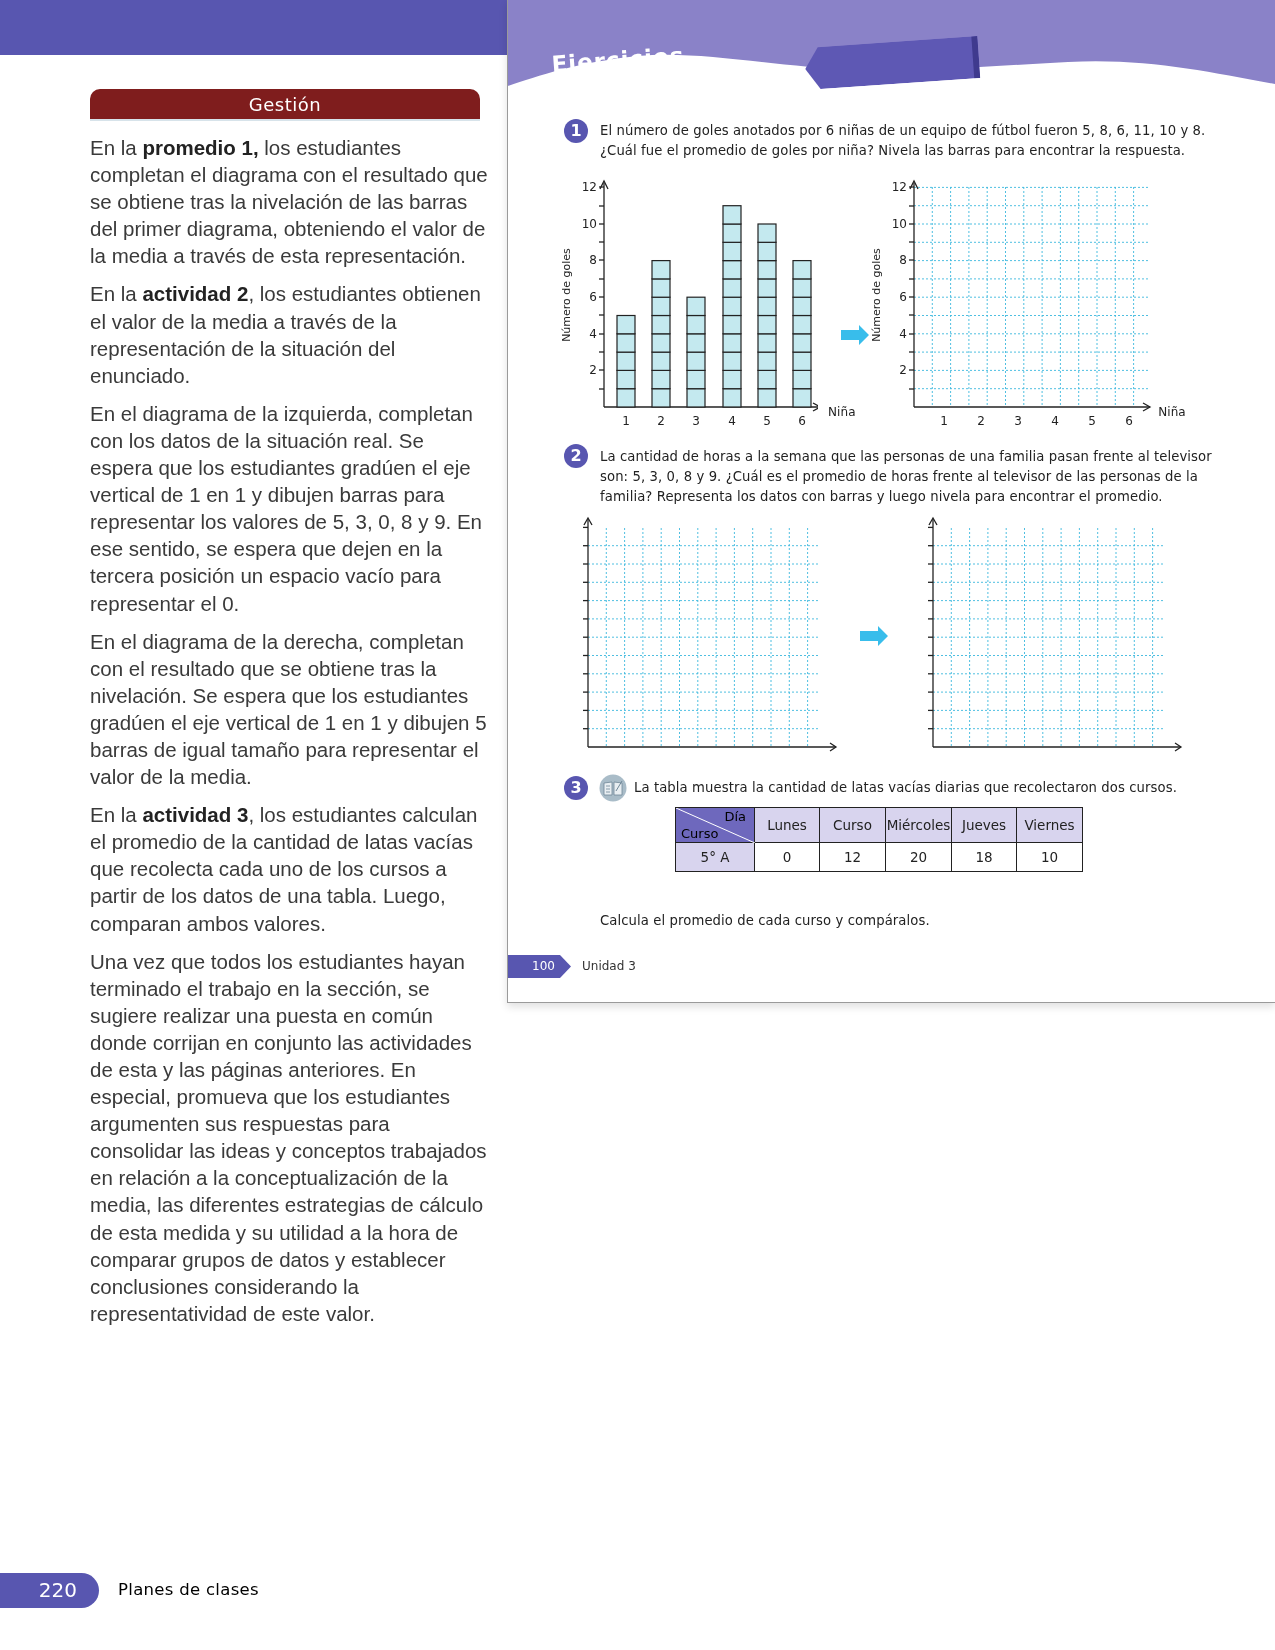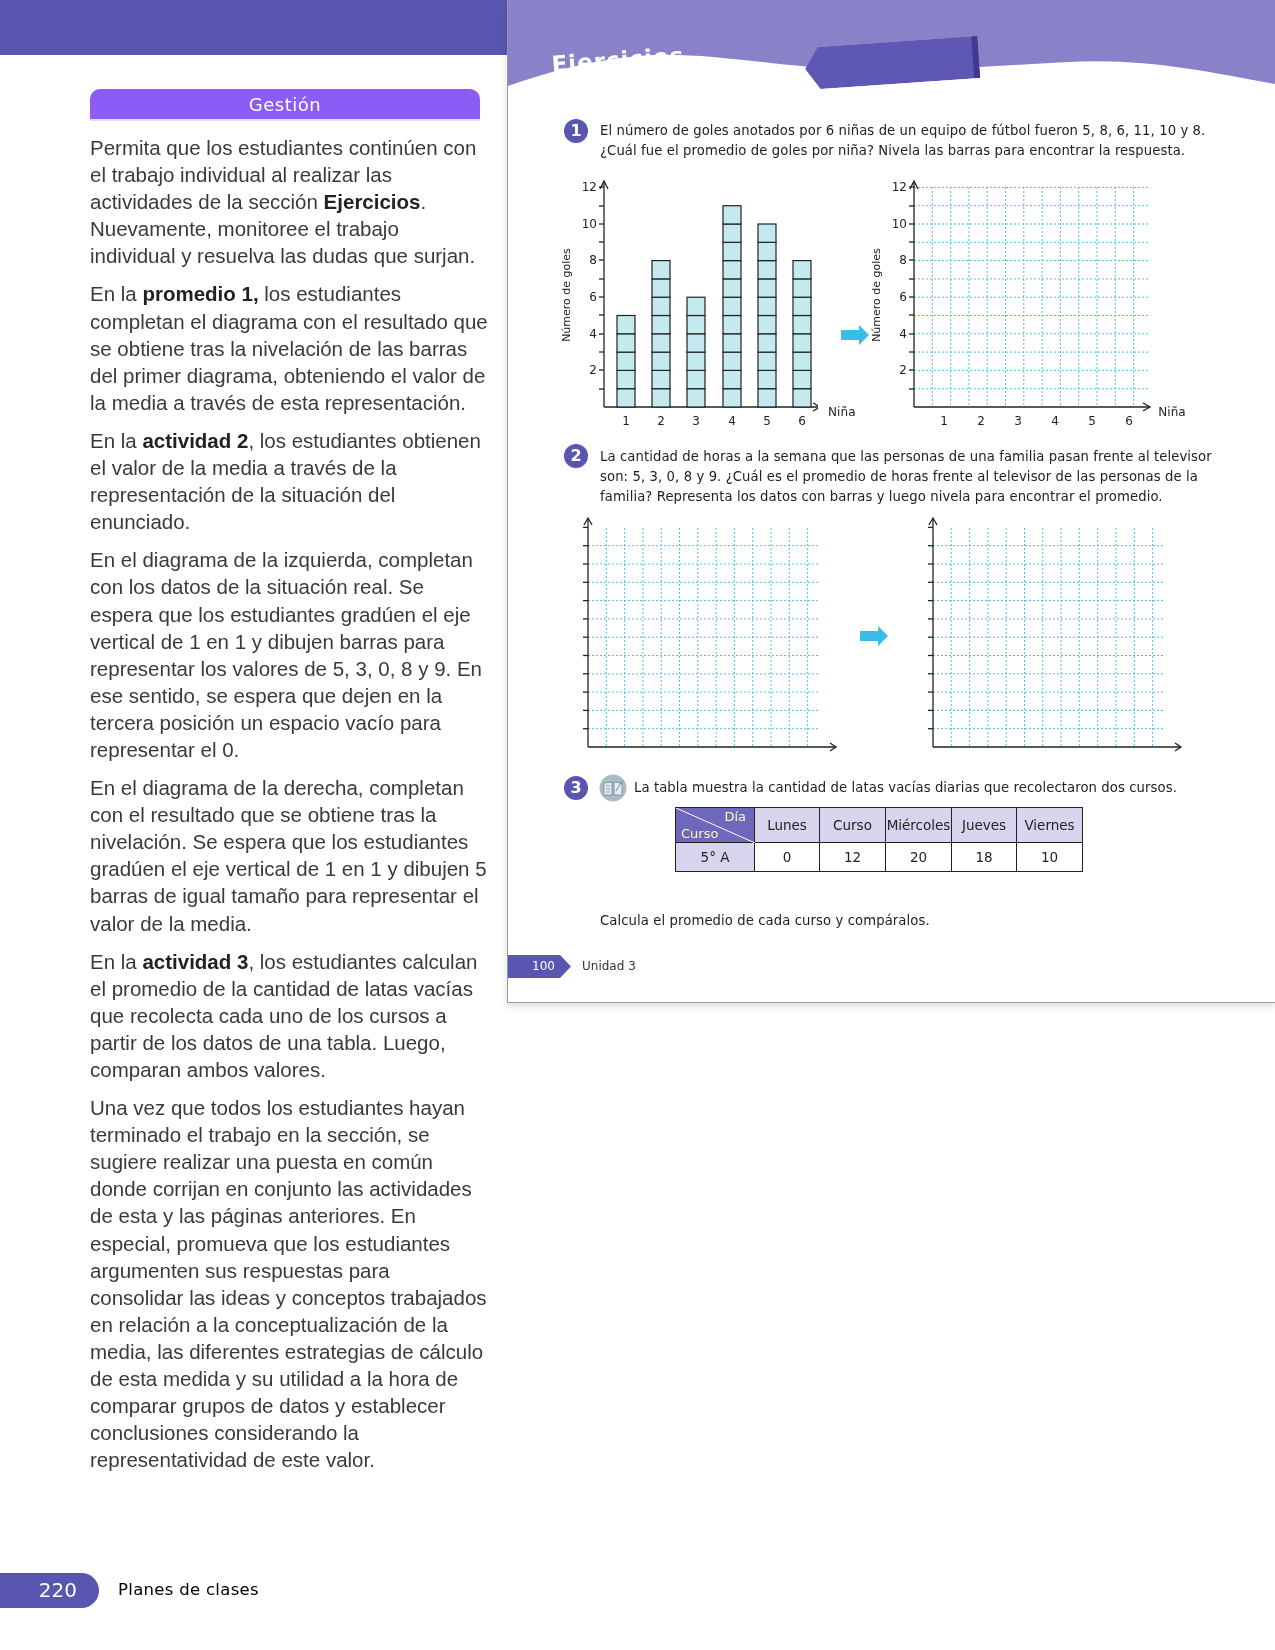--- a/index.html
+++ b/index.html
@@ -3,21 +3,21 @@
 <meta charset="utf-8">
 <style>
   * { box-sizing: border-box; margin: 0; padding: 0; }
   html, body { width: 1275px; height: 1650px; background: #ffffff; overflow: hidden; }
   body { position: relative; font-family: "DejaVu Sans", sans-serif; color: #333; }
 
   .top-band { position: absolute; left: 0; top: 0; width: 510px; height: 55px; background: #5856B0; }
 
   .gestion-header {
     position: absolute; left: 90px; top: 89px; width: 390px; height: 32px;
-    background: #8b5cf6; border-radius: 10px 10px 0 0; border-bottom: 2px solid #d7e3ea;
+    background: #7f1d1d; border-radius: 10px 10px 0 0; border-bottom: 2px solid #d7e3ea;
     color: #fff; text-align: center; font-size: 18px; line-height: 31px; letter-spacing: 0.5px;
   }
   .left-text {
     position: absolute; left: 90px; top: 134px; width: 398px;
     font-family: "Liberation Sans", sans-serif; font-size: 20.5px; line-height: 27.1px;
     color: #3a3a3a; font-weight: 300;
   }
   .left-text p { margin-bottom: 11px; }
   .left-text b { color: #222; font-weight: bold; }
 
@@ -55,21 +55,21 @@
 
   .axis-label { font-size: 11px; fill: #222; font-family: "DejaVu Sans", sans-serif; }
   .tick-label { font-size: 12px; fill: #222; font-family: "DejaVu Sans", sans-serif; }
 
   table.latas {
     position: absolute; left: 167px; top: 807px; border-collapse: collapse;
     font-size: 13.5px; color: #222;
   }
   table.latas td, table.latas th { border: 1px solid #222; height: 29px; text-align: center; font-weight: normal; }
   table.latas thead th { background: #D8D4EE; height: 35px; }
-  table.latas th.corner { background: #6E68BD; color: #fef9c3; width: 79px; position: relative; padding: 0; }
+  table.latas th.corner { background: #6E68BD; color: #000000; width: 79px; position: relative; padding: 0; }
   table.latas th.corner .dia { position: absolute; right: 8px; top: 1px; font-size: 13px; }
   table.latas th.corner .curso { position: absolute; left: 5px; bottom: 1px; font-size: 13px; }
   table.latas th.corner svg { position: absolute; left: 0; top: 0; }
   table.latas td.rowhead { background: #D8D4EE; margin-top: 6px; }
   .c1 { width: 65px; } .c2 { width: 66px; } .c3 { width: 66px; } .c4 { width: 65px; } .c5 { width: 66px; }
 
   .unit-pill {
     position: absolute; left: 0; top: 955px; width: 63px; height: 23px;
     background: #5856B0; color: #fff; font-size: 12px; line-height: 23px; text-align: right; padding-right: 16px;
     clip-path: polygon(0 0, 52px 0, 63px 50%, 52px 100%, 0 100%);
@@ -77,21 +77,20 @@
   .unit-label { position: absolute; left: 74px; top: 959px; font-size: 12px; color: #333; }
 </style>
 </head>
 <body>
 
 <div class="top-band"></div>
 
 <div class="gestion-header">Gestión</div>
 
 <div class="left-text">
-  <p><span>Permita que los estudiantes continúen con el trabajo individual al realizar las actividades de la sección </span><b>Ejercicios</b><span>. Nuevamente, monitoree el trabajo individual y resuelva las dudas que surjan.</span></p>
   <p><span>En la </span><b>promedio 1,</b><span> los estudiantes completan el diagrama con el resultado que se obtiene tras la nivelación de las barras del primer diagrama, obteniendo el valor de la media a través de esta representación.</span></p>
   <p><span>En la </span><b>actividad 2</b><span>, los estudiantes obtienen el valor de la media a través de la representación de la situación del enunciado.</span></p>
   <p>En el diagrama de la izquierda, completan con los datos de la situación real. Se espera que los estudiantes gradúen el eje vertical de 1 en 1 y dibujen barras para representar los valores de 5, 3, 0, 8 y 9. En ese sentido, se espera que dejen en la tercera posición un espacio vacío para representar el 0.</p>
   <p>En el diagrama de la derecha, completan con el resultado que se obtiene tras la nivelación. Se espera que los estudiantes gradúen el eje vertical de 1 en 1 y dibujen 5 barras de igual tamaño para representar el valor de la media.</p>
   <p><span>En la </span><b>actividad 3</b><span>, los estudiantes calculan el promedio de la cantidad de latas vacías que recolecta cada uno de los cursos a partir de los datos de una tabla. Luego, comparan ambos valores.</span></p>
   <p>Una vez que todos los estudiantes hayan terminado el trabajo en la sección, se sugiere realizar una puesta en común donde corrijan en conjunto las actividades de esta y las páginas anteriores. En especial, promueva que los estudiantes argumenten sus respuestas para consolidar las ideas y conceptos trabajados en relación a la conceptualización de la media, las diferentes estrategias de cálculo de esta medida y su utilidad a la hora de comparar grupos de datos y establecer conclusiones considerando la representatividad de este valor.</p>
 </div>
 
 <div class="footer-pill">220</div>
 <div class="footer-label">Planes de clases</div>

